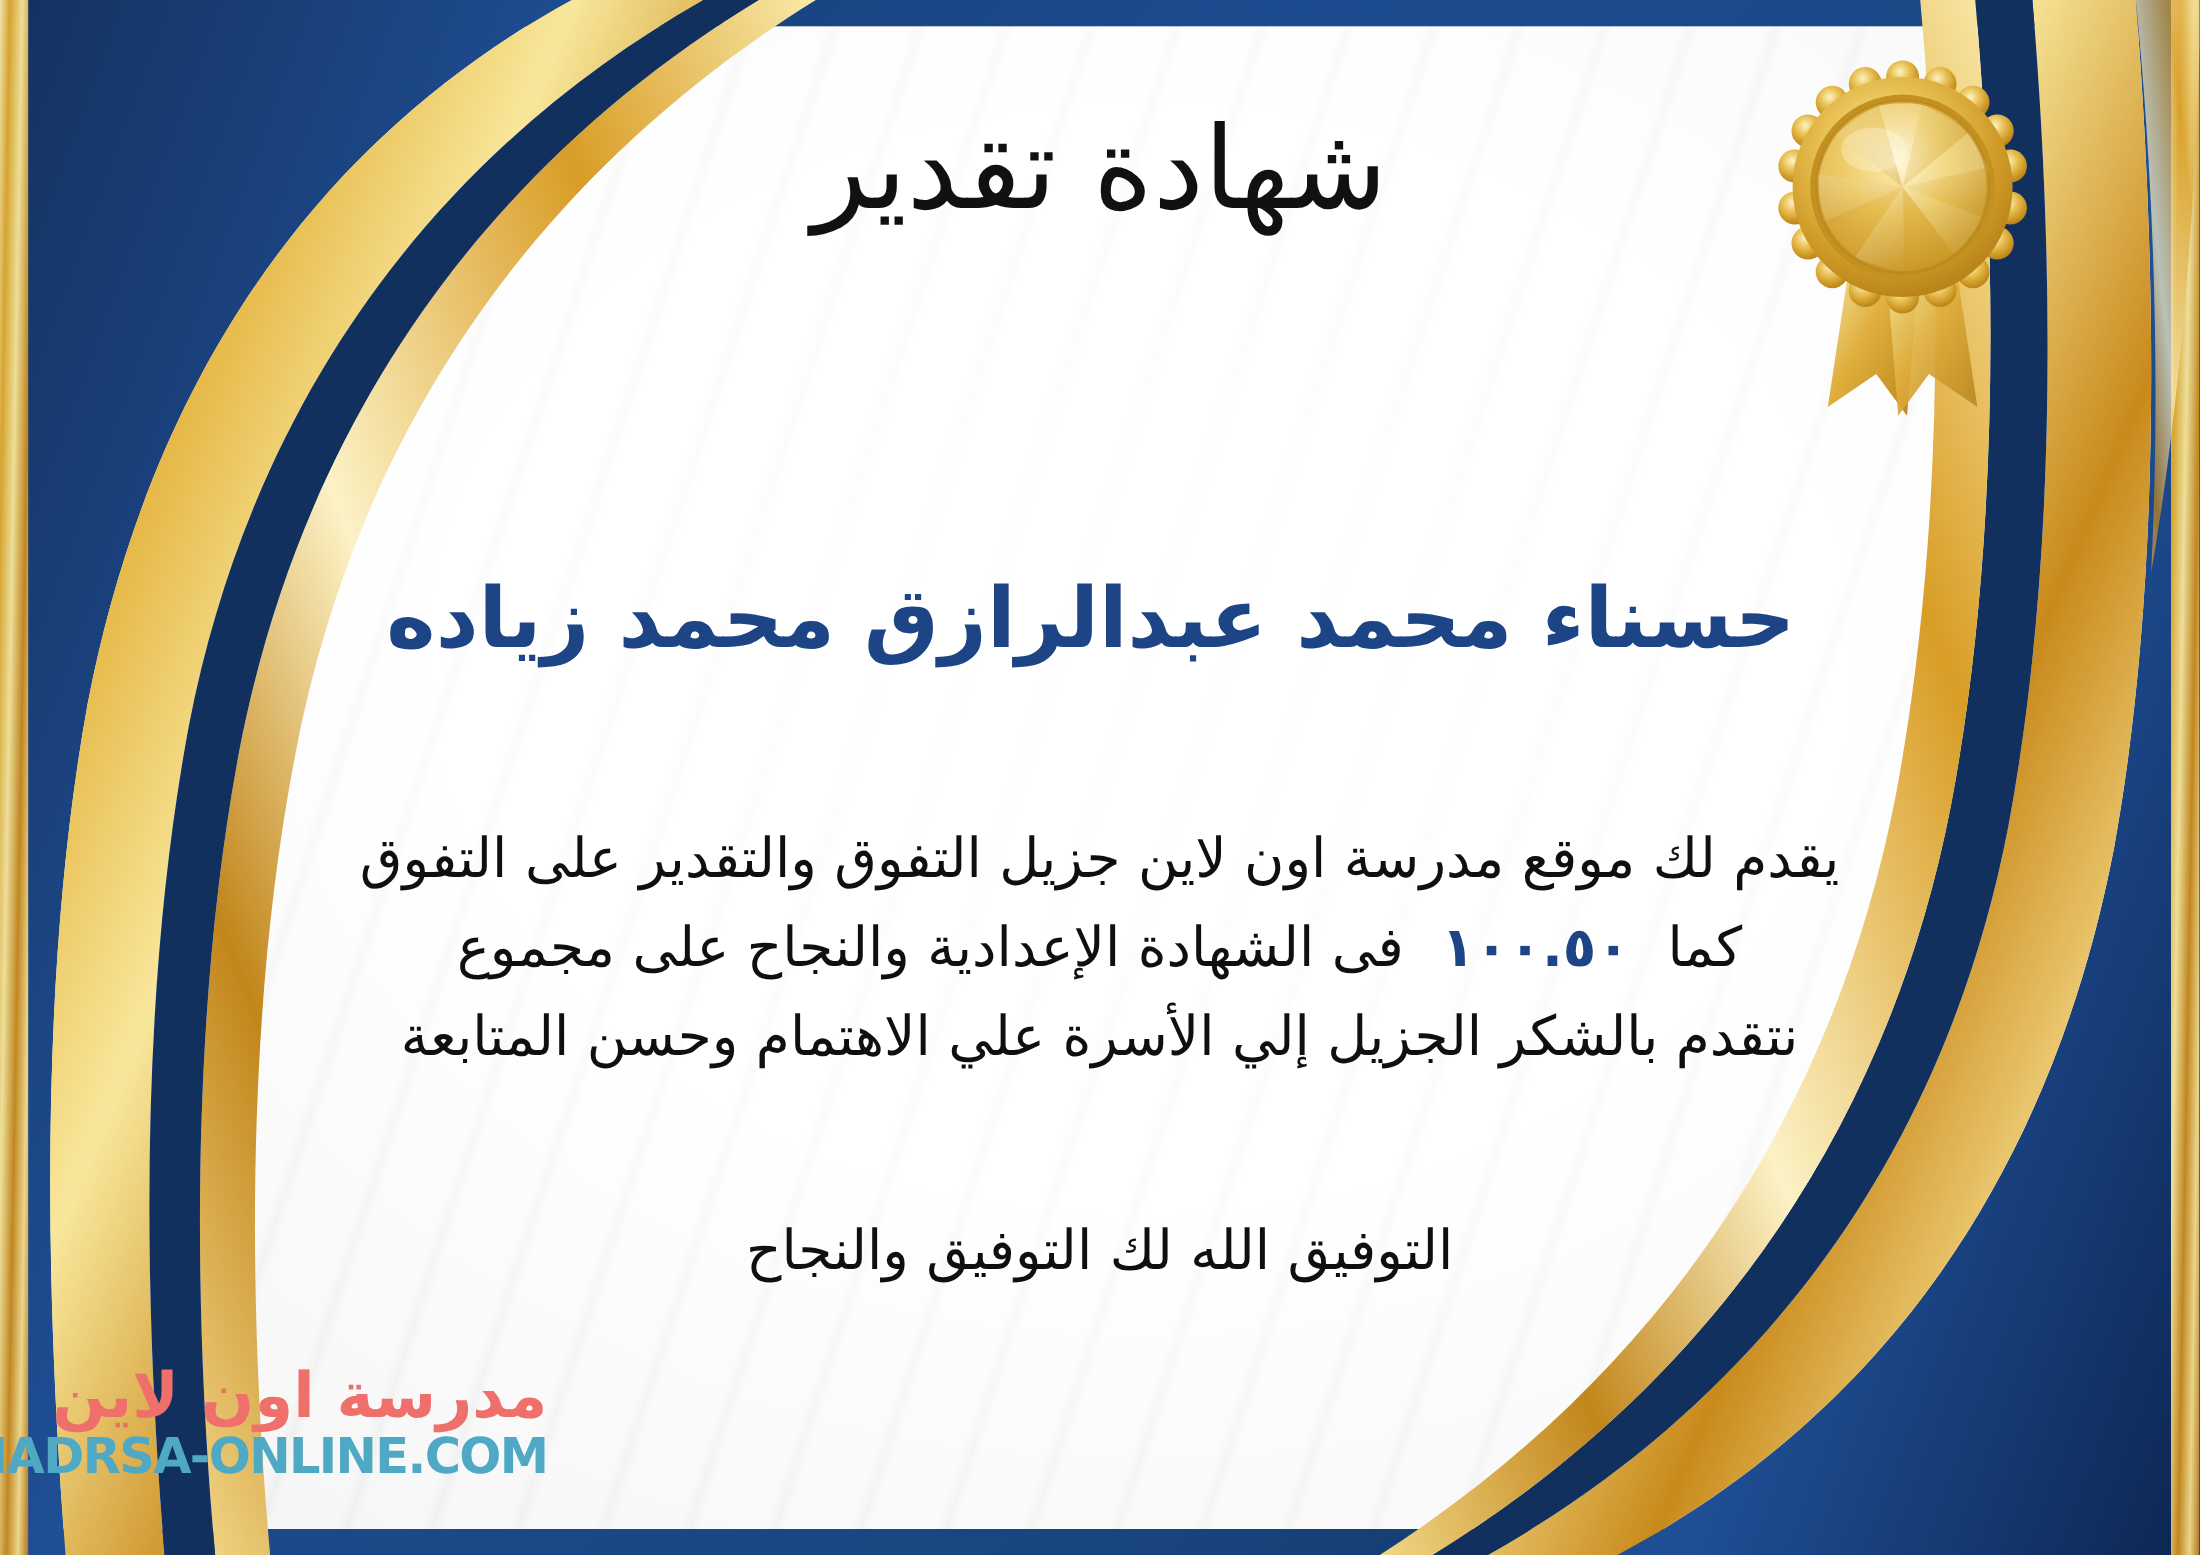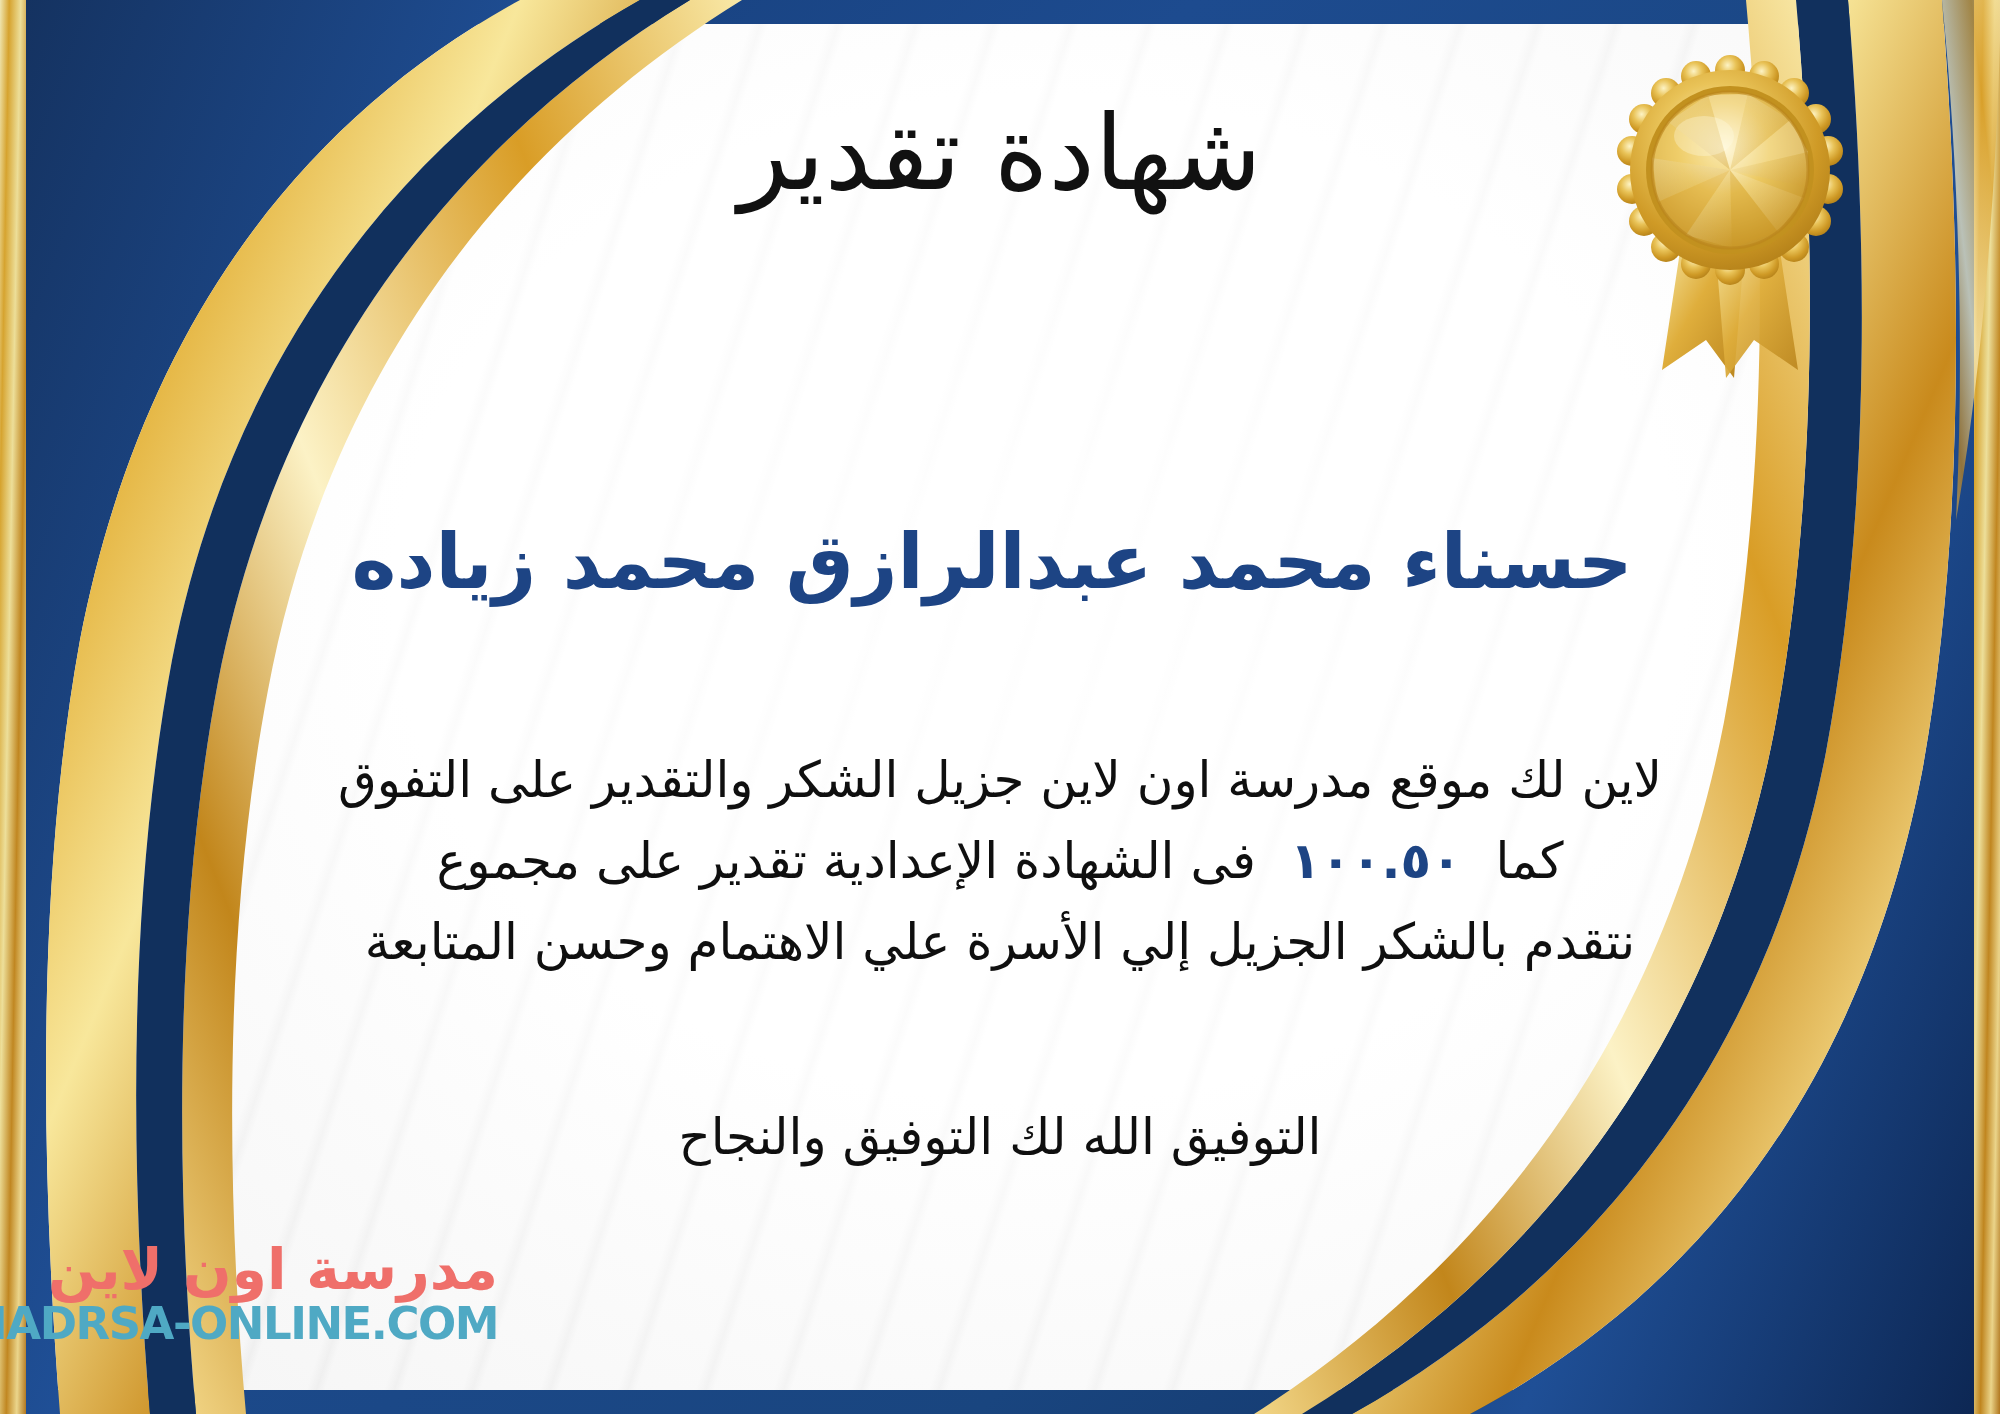--- a/index.html
+++ b/index.html
@@ -275,23 +275,23 @@
     </svg>
   </div>
 
   <div class="content">
 
     <div class="cert-title">شهادة تقدير</div>
 
     <div class="recipient-name">حسناء محمد عبدالرازق محمد زياده</div>
 
     <div class="body-block">
-      <span class="body-line">لاين لك موقع مدرسة اون لاين جزيل الشكر  والتقدير على التفوق</span>
+      <span class="body-line">يقدم لك موقع مدرسة اون لاين جزيل التفوق  والتقدير على التفوق</span>
       <span class="body-line">
-        <span>كما</span><span class="grade">١٠٠.٥٠</span><span>فى الشهادة الإعدادية تقدير على مجموع</span>
+        <span>كما</span><span class="grade">١٠٠.٥٠</span><span>فى الشهادة الإعدادية والنجاح على مجموع</span>
       </span>
       <span class="body-line">نتقدم  بالشكر الجزيل إلي الأسرة علي الاهتمام وحسن المتابعة</span>
     </div>
 
     <div class="closing-line">التوفيق الله لك التوفيق  والنجاح</div>
   </div>
 
   <div class="logo">
     <div class="logo-row">
       <div class="logo-text-wrap">

